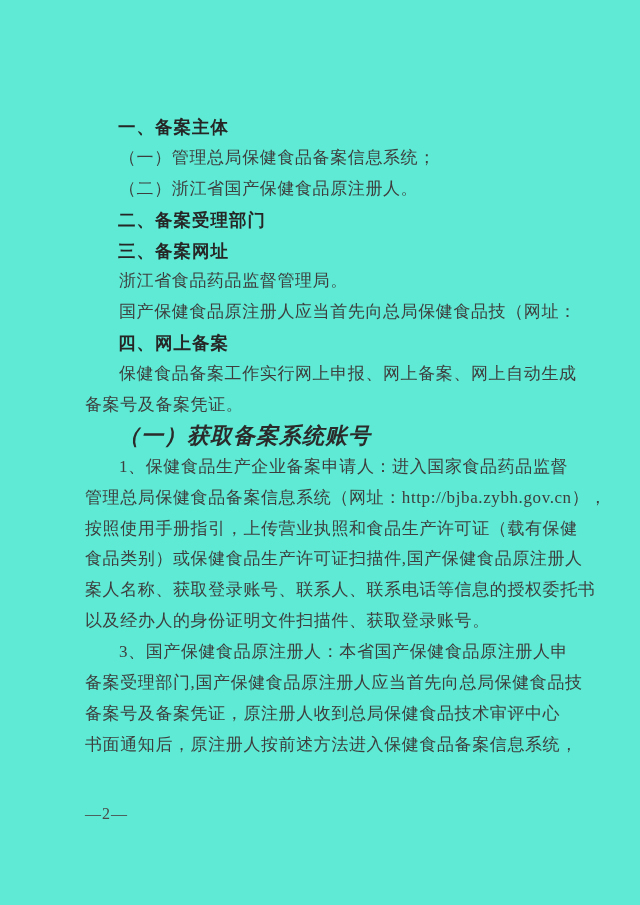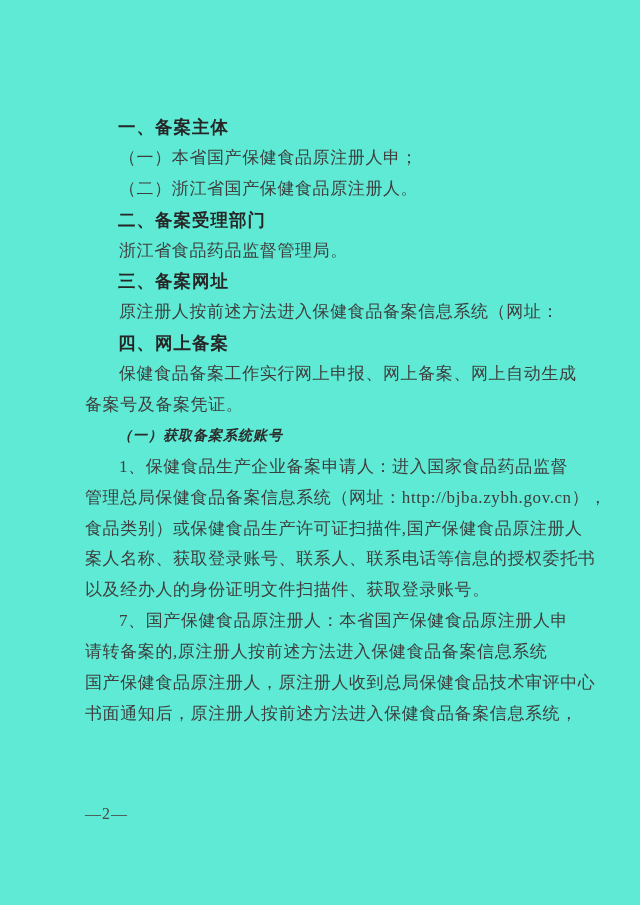--- a/index.html
+++ b/index.html
@@ -38,54 +38,55 @@
     color: #262626;
     padding-left: 33px;
     font-size: 17.5px;
     letter-spacing: 1px;
   }
   .line.hi {
     font-weight: bold;
     font-style: italic;
     color: #2b2b2b;
     padding-left: 33px;
-    font-size: 14px;
+    font-size: 22px;
     letter-spacing: 1px;
   }
   .footer {
     position: absolute;
     left: 85px;
     top: 803px;
     font-size: 16px;
     line-height: 22px;
     color: #4a4a4a;
     letter-spacing: 1px;
     font-family: "Liberation Serif", serif;
   }
 </style>
 </head>
 <body>
 
 <div class="page">
   <div class="content">
     <div class="line h">一、备案主体</div>
-    <div class="line first">（一）本省国产保健食品原注册人申；</div>
+    <div class="line first">（一）管理总局保健食品备案信息系统；</div>
     <div class="line first">（二）浙江省国产保健食品原注册人。</div>
     <div class="line h">二、备案受理部门</div>
+    <div class="line h">三、备案网址</div>
     <div class="line first">浙江省食品药品监督管理局。</div>
-    <div class="line h">三、备案网址</div>
-    <div class="line first">原注册人按前述方法进入保健食品备案信息系统（网址：</div>
+    <div class="line first">国产保健食品原注册人应当首先向总局保健食品技（网址：</div>
     <div class="line h">四、网上备案</div>
     <div class="line first">保健食品备案工作实行网上申报、网上备案、网上自动生成</div>
     <div class="line cont">备案号及备案凭证。</div>
     <div class="line hi">（一）获取备案系统账号</div>
     <div class="line first">1、保健食品生产企业备案申请人：进入国家食品药品监督</div>
     <div class="line cont">管理总局保健食品备案信息系统（网址：http://bjba.zybh.gov.cn），</div>
+    <div class="line cont">按照使用手册指引，上传营业执照和食品生产许可证（载有保健</div>
     <div class="line cont">食品类别）或保健食品生产许可证扫描件,国产保健食品原注册人</div>
     <div class="line cont">案人名称、获取登录账号、联系人、联系电话等信息的授权委托书</div>
     <div class="line cont">以及经办人的身份证明文件扫描件、获取登录账号。</div>
-    <div class="line first">7、国产保健食品原注册人：本省国产保健食品原注册人申</div>
-    <div class="line cont">请转备案的,原注册人按前述方法进入保健食品备案信息系统</div>
-    <div class="line cont">国产保健食品原注册人，原注册人收到总局保健食品技术审评中心</div>
+    <div class="line first">3、国产保健食品原注册人：本省国产保健食品原注册人申</div>
+    <div class="line cont">备案受理部门,国产保健食品原注册人应当首先向总局保健食品技</div>
+    <div class="line cont">备案号及备案凭证，原注册人收到总局保健食品技术审评中心</div>
     <div class="line cont">书面通知后，原注册人按前述方法进入保健食品备案信息系统，</div>
   </div>
   <div class="footer">—2—</div>
 </div>
 
 </body></html>

